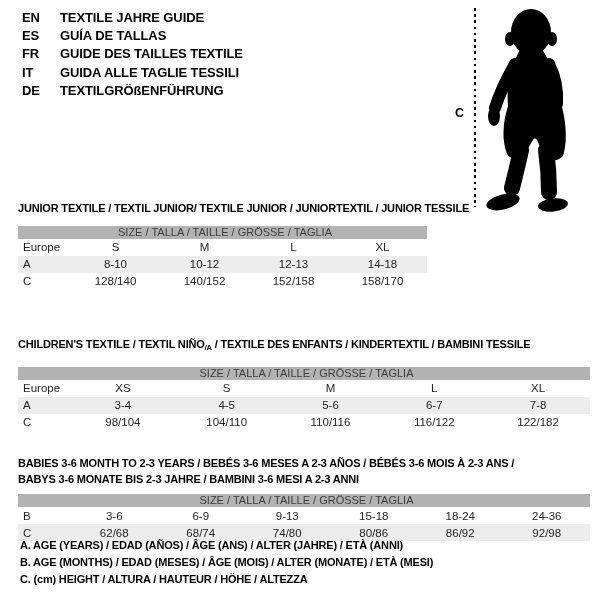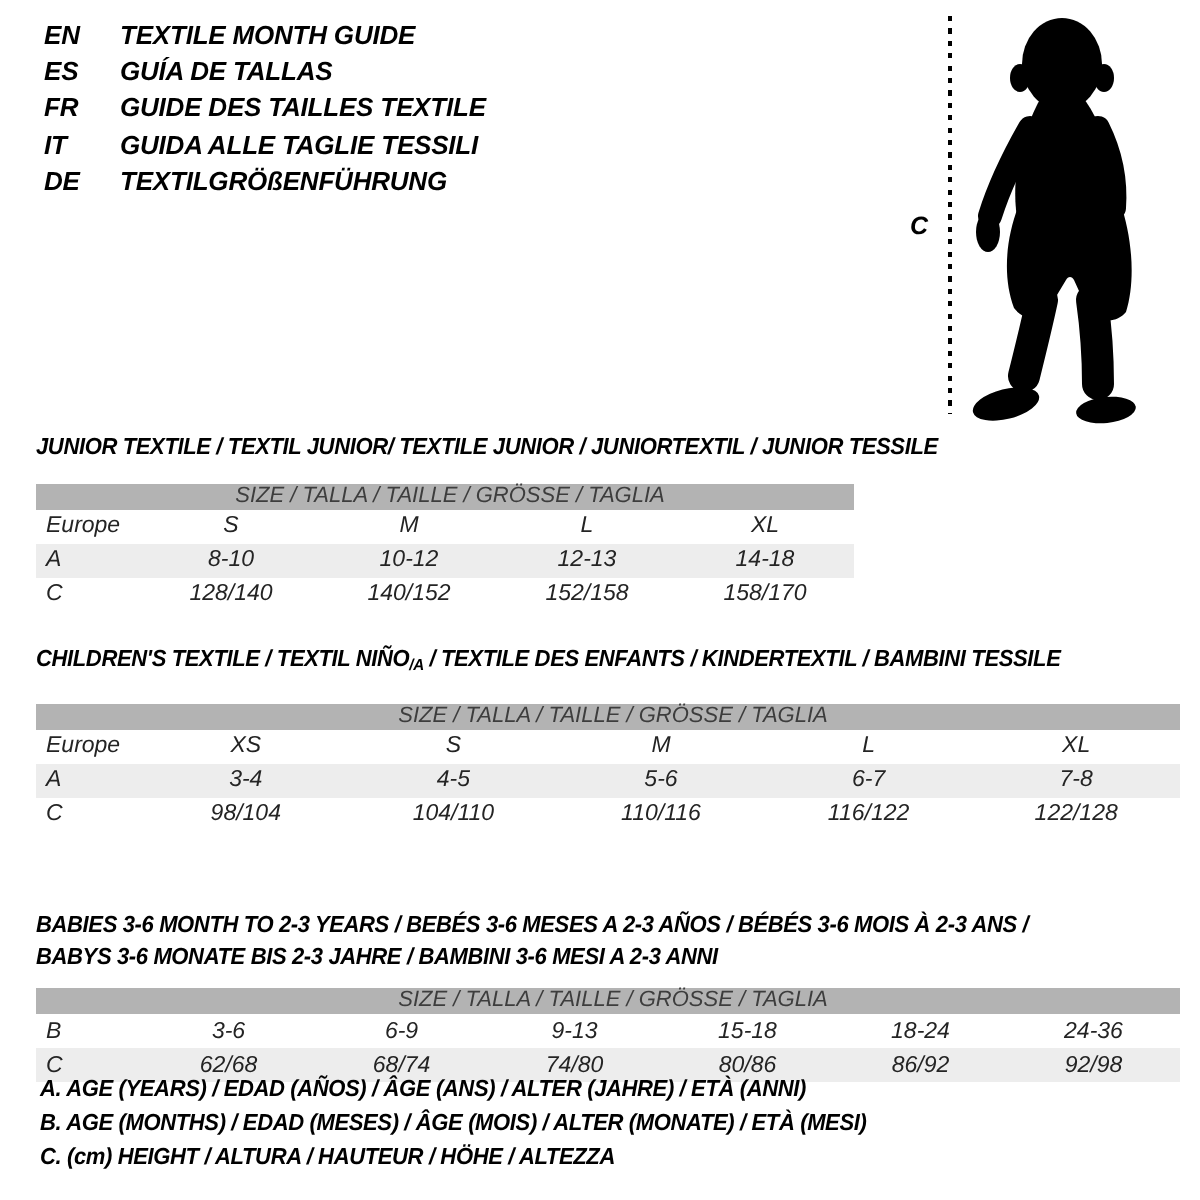--- a/index.html
+++ b/index.html
@@ -1,34 +1,34 @@
 <!DOCTYPE html>
 <html><head>
 <meta charset="utf-8">
 <style>
   html,body{margin:0;padding:0;background:#fff;}
   #canvas{
     position:relative;width:600px;height:600px;background:#ffffff;
-    font-family:"Liberation Sans",sans-serif;color:#000;overflow:hidden;font-style:italic;
+    font-family:"Liberation Sans",sans-serif;color:#000;overflow:hidden;
   }
   
   .lang-list{position:absolute;left:22px;top:9px;}
   .lang-row{display:flex;line-height:18.2px;font-weight:bold;font-size:13px;letter-spacing:-0.1px;}
   .lang-code{width:38px;}
   
   .dotline{
     position:absolute;left:474px;top:8px;width:2px;height:199px;
     background:repeating-linear-gradient(to bottom,#000 0 2.6px,transparent 2.6px 6.2px);
   }
   .measure-c{position:absolute;left:455px;top:106px;font-weight:bold;font-size:12.5px;}
   .baby-svg{position:absolute;left:479px;top:6px;}
   
   .size-section{position:absolute;left:18px;}
-  .s0{top:216px;width:409px;}
-  .s1{top:322px;width:572px;}
+  .s0{top:200px;width:409px;}
+  .s1{top:336px;width:572px;}
   .s2{top:427px;width:572px;margin-top:28px;}
   .sec-title{font-weight:bold;font-size:11.6px;line-height:15.5px;letter-spacing:-0.2px;
     transform:scaleX(0.95);transform-origin:left top;white-space:nowrap;}
   .s0 .sec-title{margin-bottom:10px;}
   .s1 .sec-title{margin-bottom:11px;}
   .s2 .sec-title{margin-bottom:8px;}
   .sub{font-size:8px;vertical-align:-2px;}
   .band{background:var(--band-gray,#b3b3b3);font-size:11px;color:#3d3d3d;height:13px;line-height:13px;padding-left:5px;text-align:center;}
   .trow{display:flex;height:17px;align-items:center;font-size:11.5px;color:#242424;}
   .trow.shaded{background:var(--stripe-gray,#ededed);}
@@ -39,21 +39,21 @@
     transform:scaleX(0.95);transform-origin:left top;white-space:nowrap;}
 </style>
 </head>
 <body>
 
 <div id="canvas" style="--band-gray: #b3b3b3; --stripe-gray: #ededed;">
 
   <div class="lang-list">
     <div class="lang-row">
       <span class="lang-code">EN</span>
-      <span class="lang-label">TEXTILE MONTH GUIDE</span>
+      <span class="lang-label">TEXTILE JAHRE GUIDE</span>
     </div>
     <div class="lang-row">
       <span class="lang-code">ES</span>
       <span class="lang-label">GUÍA DE TALLAS</span>
     </div>
     <div class="lang-row">
       <span class="lang-code">FR</span>
       <span class="lang-label">GUIDE DES TAILLES TEXTILE</span>
     </div>
     <div class="lang-row">
@@ -136,21 +136,21 @@
           <div class="tcell">5-6</div>
           <div class="tcell">6-7</div>
           <div class="tcell">7-8</div>
         </div>
         <div class="trow">
           <div class="tlabel">C</div>
           <div class="tcell">98/104</div>
           <div class="tcell">104/110</div>
           <div class="tcell">110/116</div>
           <div class="tcell">116/122</div>
-          <div class="tcell">122/128</div>
+          <div class="tcell">122/182</div>
         </div>
       </div>
   </section>
 
   <section class="size-section s2">
     <div class="sec-title">
         <div><span>BABIES 3-6 MONTH TO 2-3 YEARS / BEBÉS 3-6 MESES A 2-3 AÑOS / BÉBÉS 3-6 MOIS À 2-3 ANS /</span></div>
         <div><span>BABYS 3-6 MONATE BIS 2-3 JAHRE / BAMBINI 3-6 MESI A 2-3 ANNI</span></div>
       </div>
     <div class="tbl">

